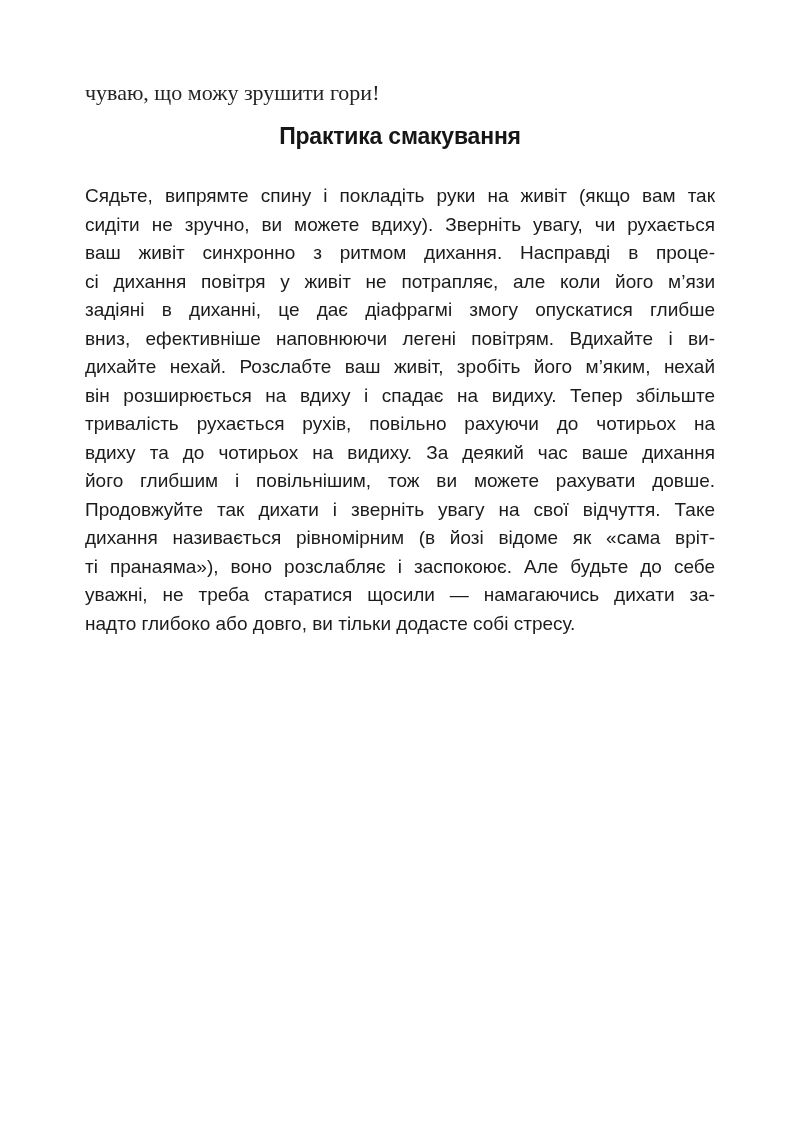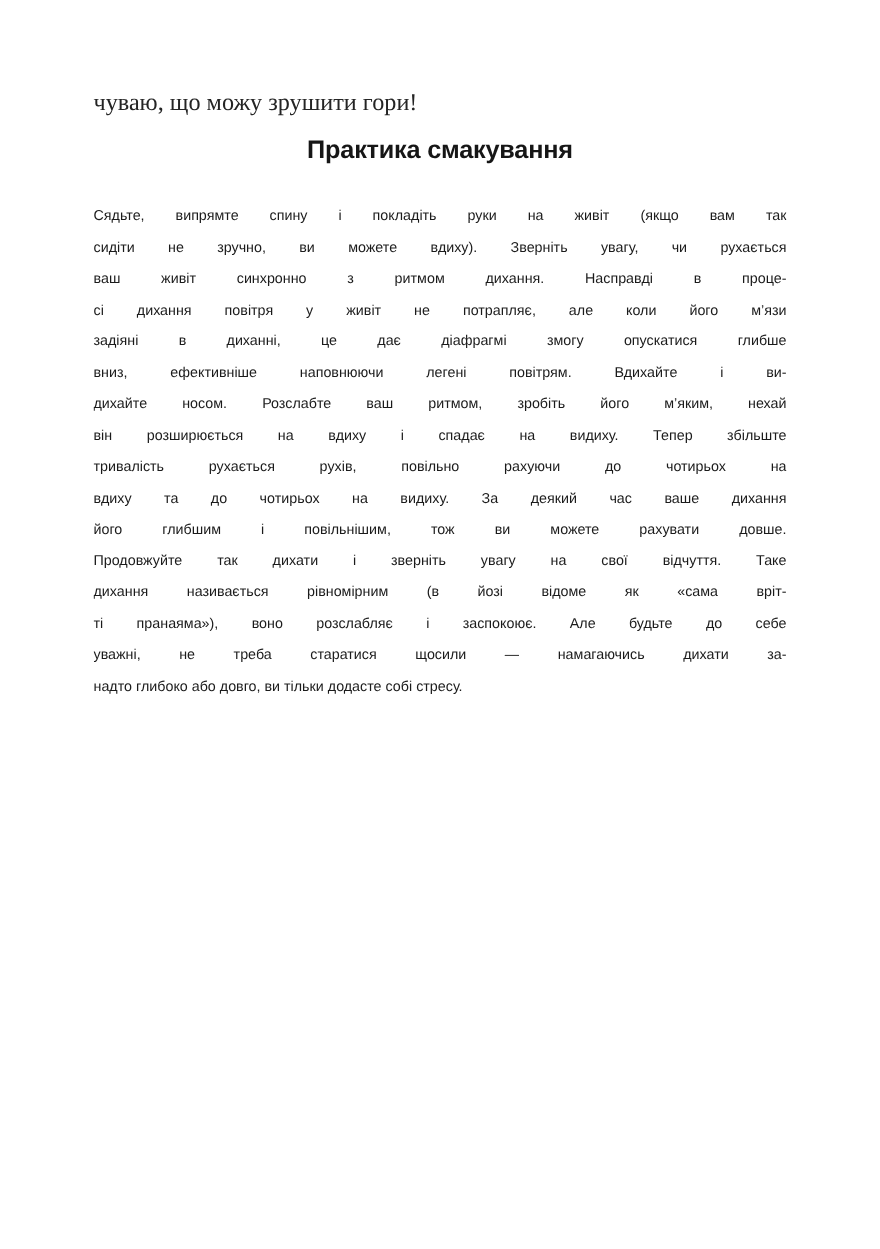--- a/index.html
+++ b/index.html
@@ -32,21 +32,21 @@
     font-weight: 700;
     font-size: 23px;
     line-height: 32px;
     color: #161616;
     text-align: center;
     letter-spacing: -0.2px;
   }
   .body-paragraph {
     margin-top: 30px;
     font-family: "Liberation Sans", sans-serif;
-    font-size: 13px;
+    font-size: 19px;
     color: #1b1b1b;
   }
   .body-line {
     height: 28.5px;
     line-height: 28.5px;
     text-align: justify;
     text-align-last: justify;
     overflow: hidden;
     white-space: nowrap;
   }
@@ -76,21 +76,21 @@
 
     <h2 class="section-heading">Практика смакування</h2>
 
     <div class="body-paragraph">
       <div class="body-line">Сядьте, випрямте спину і покладіть руки на живіт (якщо вам так</div>
       <div class="body-line">сидіти не зручно, ви можете вдиху). Зверніть увагу, чи рухається</div>
       <div class="body-line">ваш живіт синхронно з ритмом дихання. Насправді в проце-</div>
       <div class="body-line">сі дихання повітря у живіт не потрапляє, але коли його м’язи</div>
       <div class="body-line">задіяні в диханні, це дає діафрагмі змогу опускатися глибше</div>
       <div class="body-line">вниз, ефективніше наповнюючи легені повітрям. Вдихайте і ви-</div>
-      <div class="body-line">дихайте носом. Розслабте ваш ритмом, зробіть його м’яким, нехай</div>
+      <div class="body-line">дихайте нехай. Розслабте ваш живіт, зробіть його м’яким, нехай</div>
       <div class="body-line">він розширюється на вдиху і спадає на видиху. Тепер збільште</div>
       <div class="body-line">тривалість рухається рухів, повільно рахуючи до чотирьох на</div>
       <div class="body-line">вдиху та до чотирьох на видиху. За деякий час ваше дихання</div>
       <div class="body-line">його глибшим і повільнішим, тож ви можете рахувати довше.</div>
       <div class="body-line">Продовжуйте так дихати і зверніть увагу на свої відчуття. Таке</div>
       <div class="body-line">дихання називається рівномірним (в йозі відоме як «сама вріт-</div>
       <div class="body-line">ті пранаяма»), воно розслабляє і заспокоює. Але будьте до себе</div>
       <div class="body-line">уважні, не треба старатися щосили — намагаючись дихати за-</div>
       <div class="body-line last-line">надто глибоко або довго, ви тільки додасте собі стресу.</div>
     </div>

